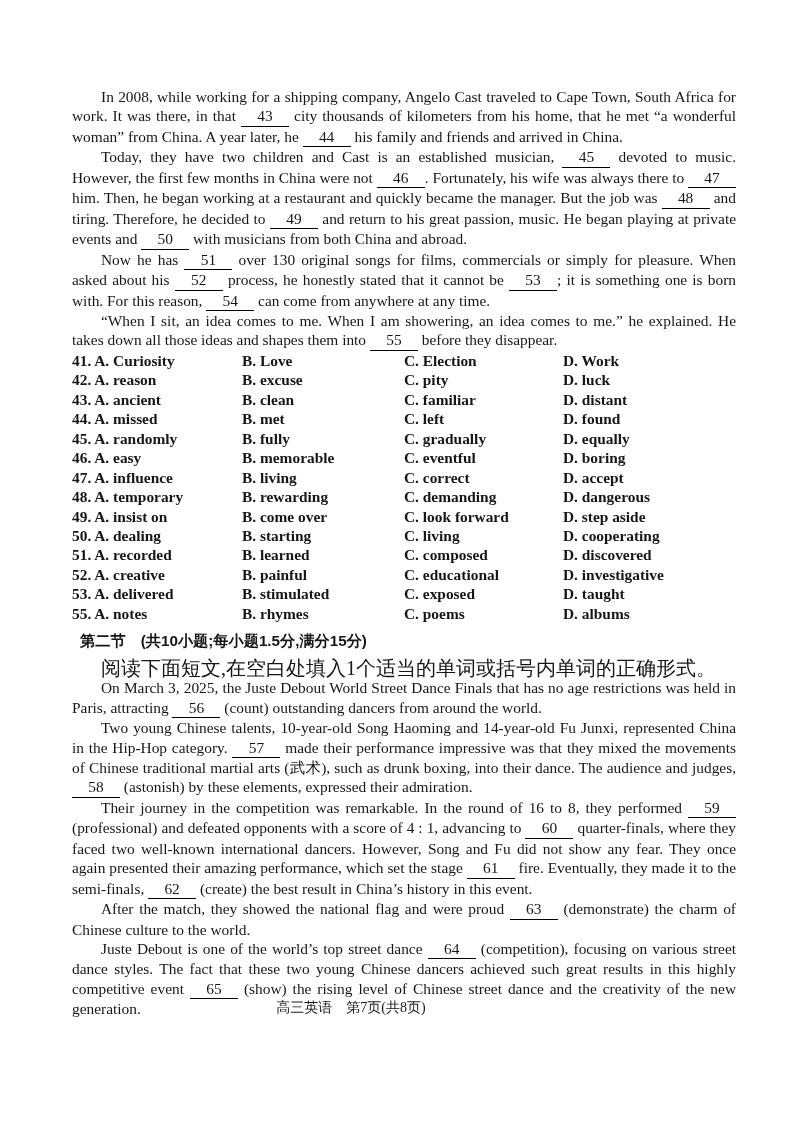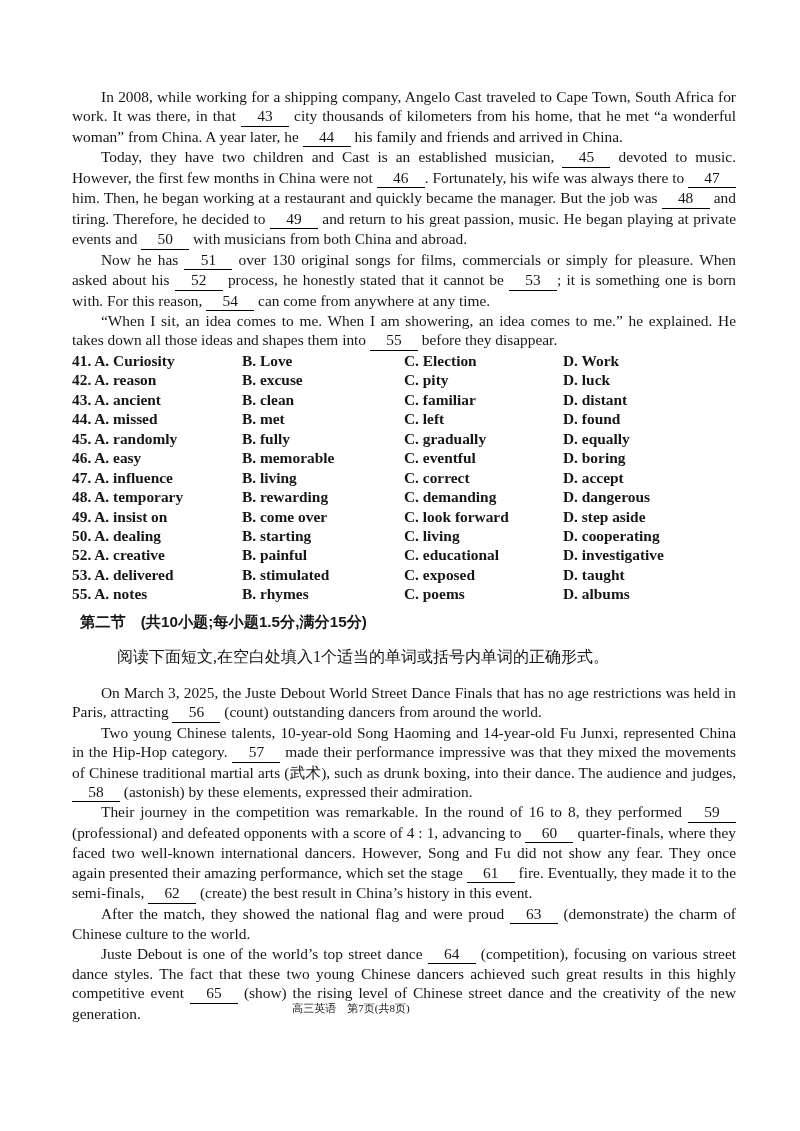--- a/index.html
+++ b/index.html
@@ -39,30 +39,30 @@
   }
   .opt-cell { white-space: nowrap; overflow: hidden; }
   .sec-title {
     margin: 8px;
     font-weight: bold;
     font-family: "Liberation Sans", "DejaVu Sans", sans-serif;
     font-size: 15.2px;
     line-height: 19.45px;
   }
   .instruction {
-    margin: 16px;
+    margin: 0;
     text-indent: 29px;
-    font-size: 16px;
+    font-size: 20px;
     line-height: 19.45px;
   }
   .footer {
     position: absolute;
     left: 0; top: 998px; width: 702px;
     text-align: center;
-    font-size: 11px;
+    font-size: 14px;
     line-height: 20px;
   }
 </style>
 </head>
 <body>
 
 <div class="content">
 
   <div>
       <p class="para">In 2008, while working for a shipping company, Angelo Cast traveled to Cape Town, South Africa for work. It was there, in that <span class="blank">43</span> city thousands of kilometers from his home, that he met “a wonderful woman” from China. A year later, he <span class="blank">44</span> his family and friends and arrived in China.</p>
@@ -126,20 +126,26 @@
         <span class="opt-cell">C. look forward</span>
         <span class="opt-cell">D. step aside</span>
       </div>
       <div class="opt-row">
         <span class="opt-cell">50. A. dealing</span>
         <span class="opt-cell">B. starting</span>
         <span class="opt-cell">C. living</span>
         <span class="opt-cell">D. cooperating</span>
       </div>
       <div class="opt-row">
+        <span class="opt-cell">51. A. recorded</span>
+        <span class="opt-cell">B. learned</span>
+        <span class="opt-cell">C. composed</span>
+        <span class="opt-cell">D. discovered</span>
+      </div>
+      <div class="opt-row">
         <span class="opt-cell">52. A. creative</span>
         <span class="opt-cell">B. painful</span>
         <span class="opt-cell">C. educational</span>
         <span class="opt-cell">D. investigative</span>
       </div>
       <div class="opt-row">
         <span class="opt-cell">53. A. delivered</span>
         <span class="opt-cell">B. stimulated</span>
         <span class="opt-cell">C. exposed</span>
         <span class="opt-cell">D. taught</span>

